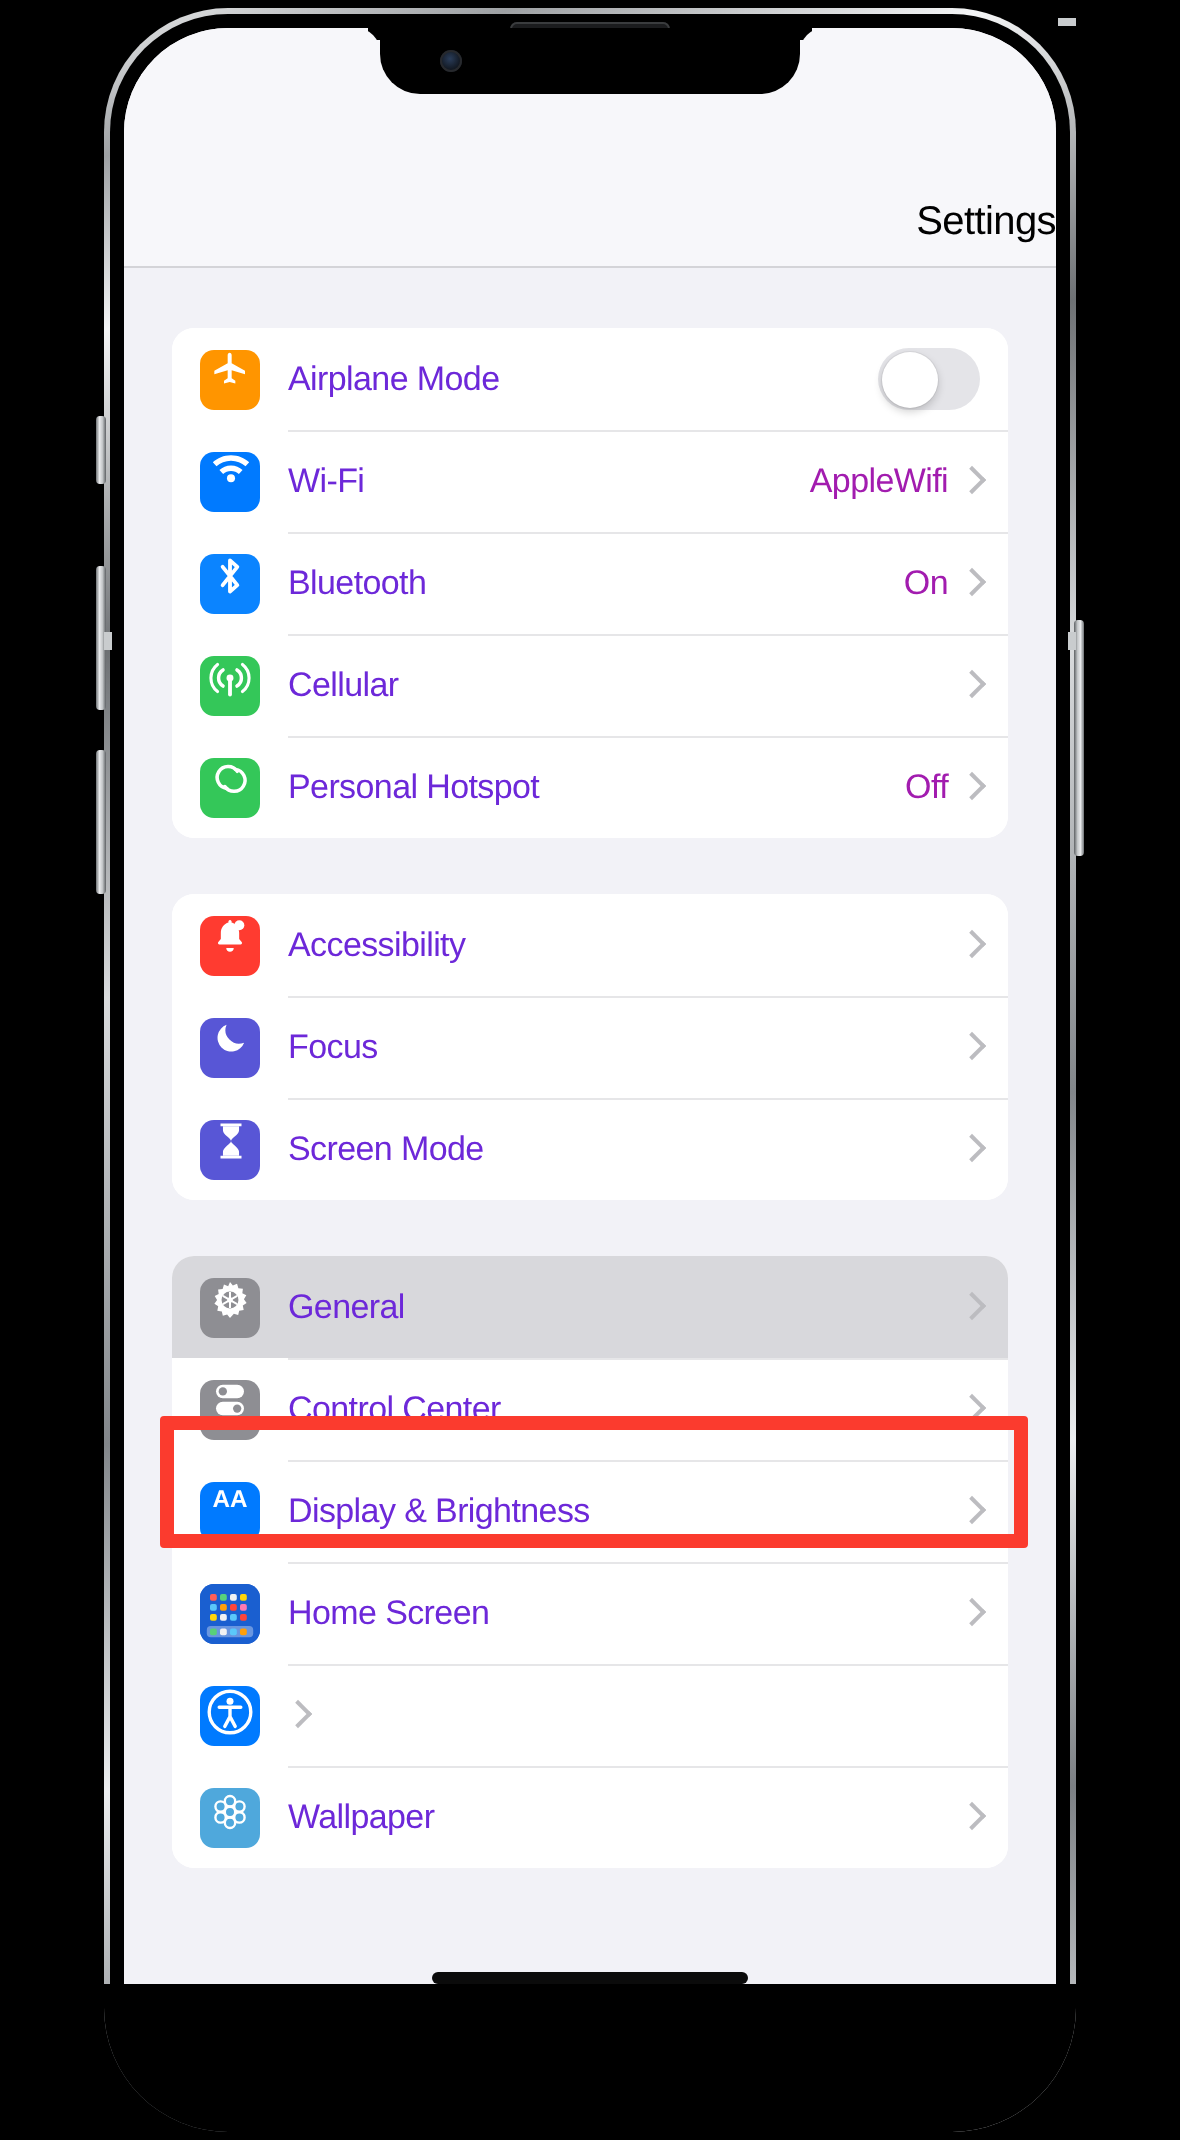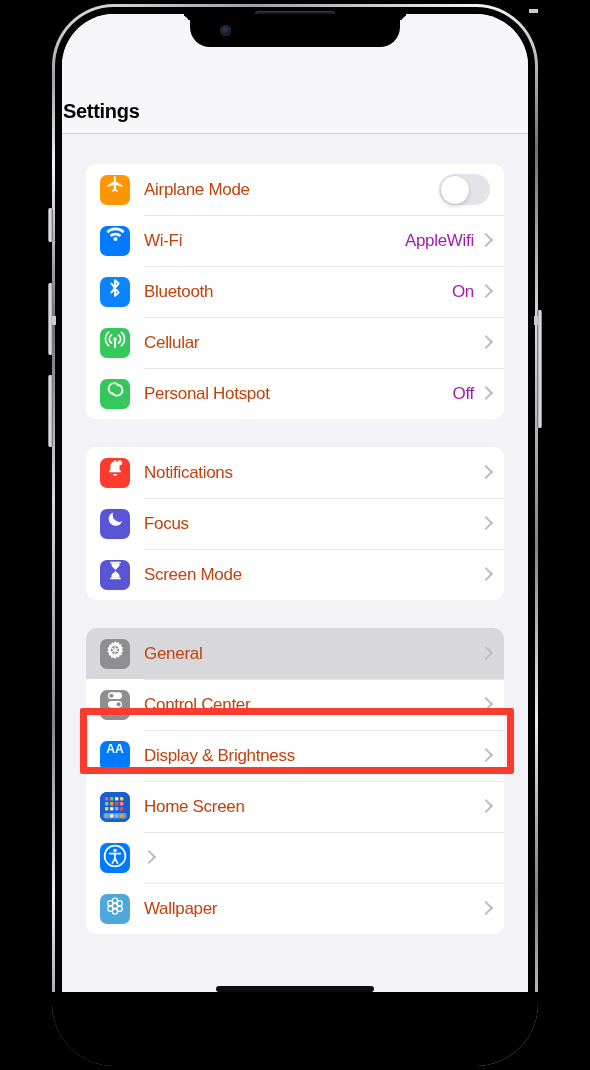--- a/index.html
+++ b/index.html
@@ -169,23 +169,23 @@
     left: 0; top: 0;
     width: 466px; height: 120px;
     background: #f7f7fa;
     border-bottom: 0.5px solid #d4d4d8;
     z-index: 20;
   }
   .nav-title {
     position: absolute;
     left: 1px; right: 0;
     top: 86px;
-    text-align: left;
+    text-align: right;
     font-size: 20px;
-    font-weight: bold;
+    font-weight: normal;
     color: #000;
     letter-spacing: -0.3px;
   }
 
   
   .content {
     position: absolute;
     left: 0; top: 120px;
     width: 466px;
     bottom: 0;
@@ -226,21 +226,21 @@
     border-radius: 7px;
     flex: 0 0 30px;
     display: flex;
     justify-content: center;
     margin-right: 14px;
     overflow: hidden;
   }
   .row-label {
     flex: 1 1 auto;
     font-size: 17px;
-    color: #c2410c;
+    color: #6d28d9;
     letter-spacing: -0.3px;
     white-space: nowrap;
   }
   .row-value {
     font-size: 17px;
     color: #a21caf;
     letter-spacing: -0.3px;
     margin-right: 7px;
     white-space: nowrap;
   }
@@ -452,21 +452,21 @@
 
         <div class="row">
           <div class="row-icon" style="background:#FF3B30">
             <svg width="20" height="20" viewBox="0 0 24 24" fill="#fff">
               <path d="M12 21.4c1.25 0 2.26-1 2.26-2.23H9.74c0 1.23 1.01 2.23 2.26 2.23z"></path>
               <path d="M19 15.6l-1.5-1.8V10c0-2.9-1.9-5.4-4.6-6.1a1 1 0 10-1.8 0C8.4 4.6 6.5 7.1 6.5 10v3.8L5 15.6c-.5.6-.1 1.5.7 1.5h12.6c.8 0 1.2-.9.7-1.5z"></path>
               <circle cx="17.6" cy="5.6" r="3" fill="#fff"></circle>
               <circle cx="17.6" cy="5.6" r="3" fill="#FF3B30" fill-opacity="0"></circle>
             </svg>
           </div>
-          <div class="row-label">Notifications</div>
+          <div class="row-label">Accessibility</div>
           <div class="chev"></div>
         </div>
 
 
         <div class="row">
           <div class="row-icon" style="background:#5856D6">
             <svg width="19" height="19" viewBox="0 0 24 24" fill="#fff">
               <path d="M20.3 15.6A8.6 8.6 0 019.2 4.3 8.7 8.7 0 1020.3 15.6z"></path>
             </svg>
           </div>

